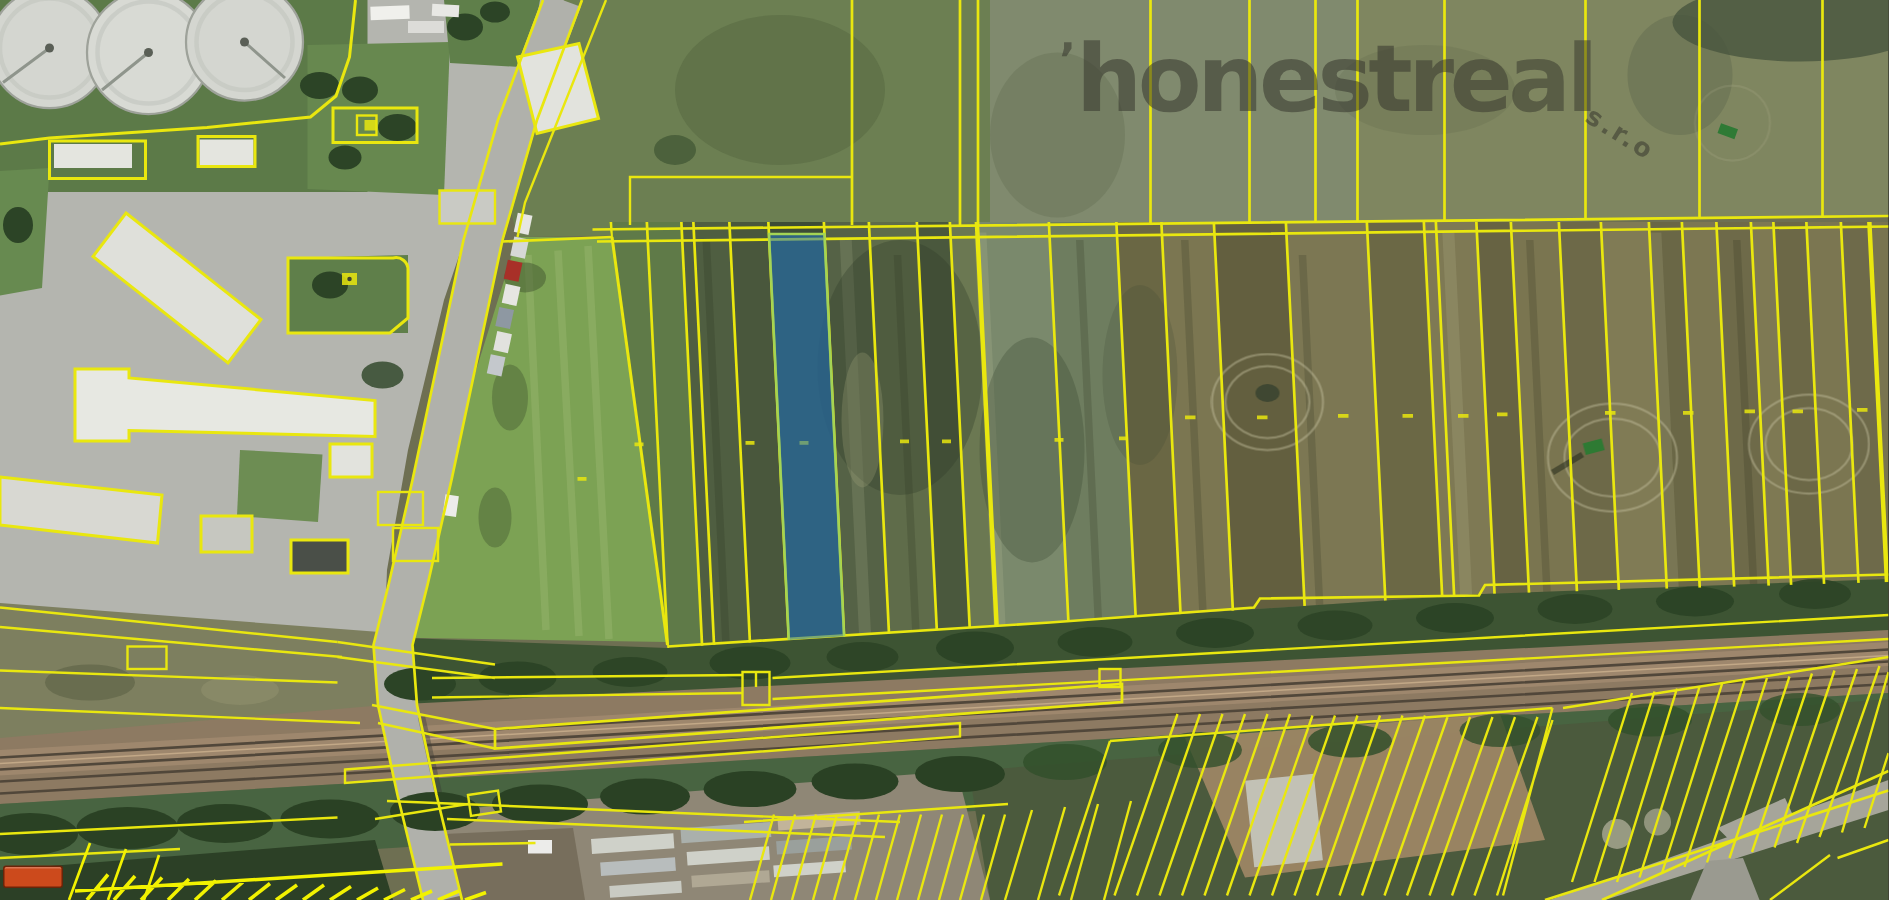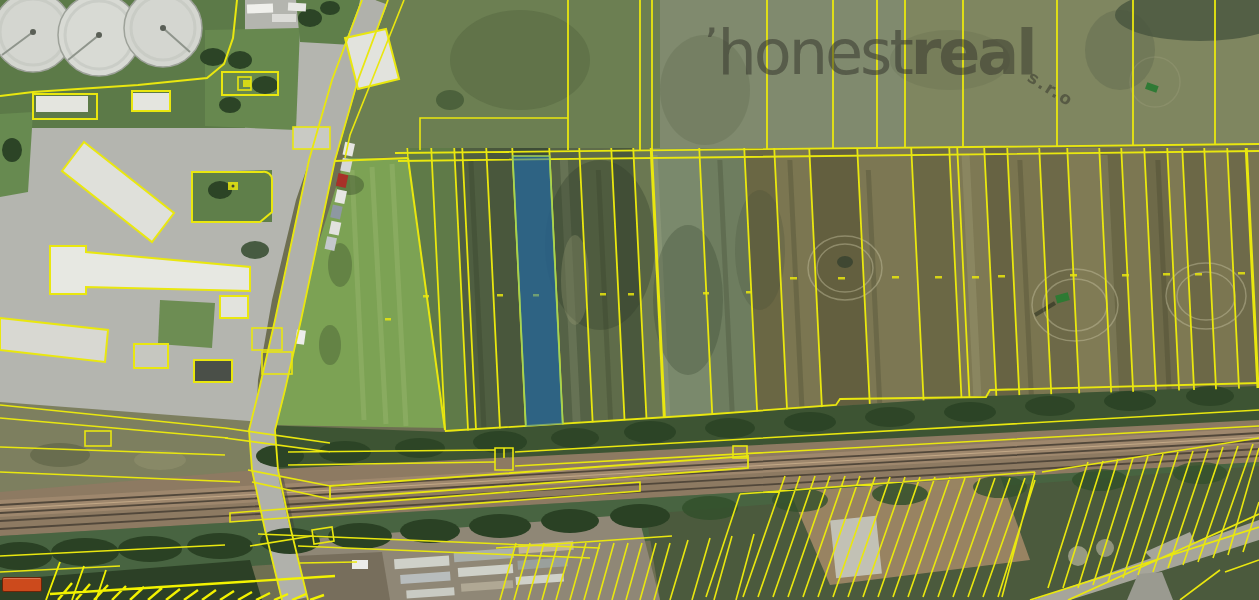--- a/index.html
+++ b/index.html
@@ -3,21 +3,21 @@
 <meta charset="utf-8">
 <style>
   html,body{margin:0;padding:0;background:#222;}
   .map-root{position:relative;width:1259px;height:600px;overflow:hidden;background:#6e6f52;
     font-family:"DejaVu Sans","Liberation Sans",sans-serif;}
   .map-root svg{position:absolute;left:0;top:0;display:block;}
   .wm{position:absolute;left:706px;top:22px;line-height:1;white-space:nowrap;
       color:var(--watermark-text,#33332b);opacity:.52;font-size:62px;letter-spacing:-3px;
       font-family:"DejaVu Sans","Liberation Sans",sans-serif;pointer-events:none;}
   .wm-mark{font-weight:800;font-size:30px;vertical-align:24px;margin-right:3px;}
-  .wm-bold{font-weight:400;}
+  .wm-bold{font-weight:700;}
   .wm-light{font-weight:700;opacity:.93;}
   .wm-suffix{display:inline-block;font-size:17px;font-weight:700;letter-spacing:2px;
       transform:rotate(32deg) translate(0px,10px);transform-origin:left top;margin-left:5px;}
   .corner-badge{position:absolute;left:2px;top:577px;width:38px;height:13px;
       background:var(--badge-background,#cc4a1c);border:1px solid var(--badge-border,#6b2408);
       border-radius:2px;box-shadow:inset 0 1px 0 rgba(255,255,255,.25);}
 </style>
 </head>
 <body>
 

